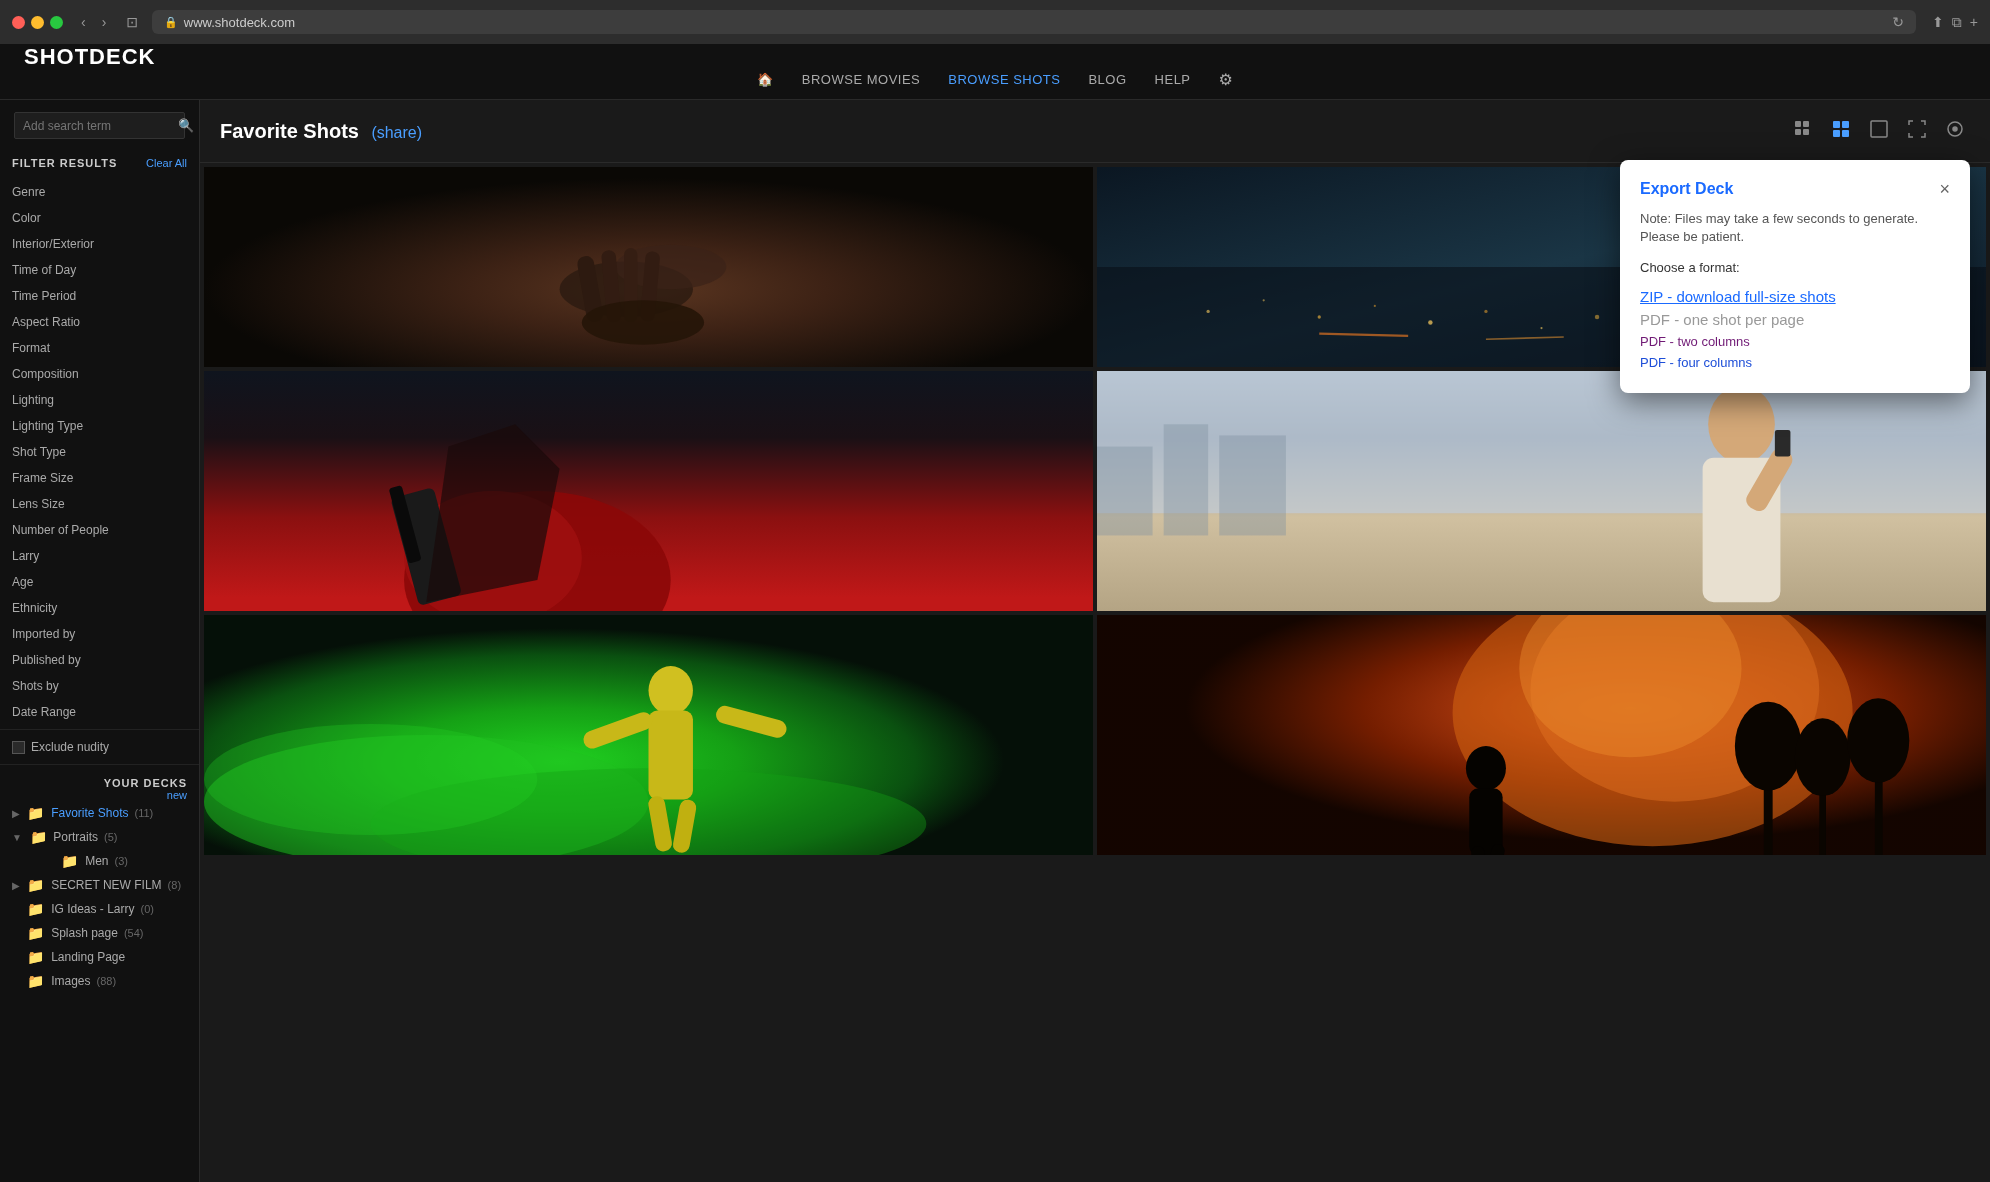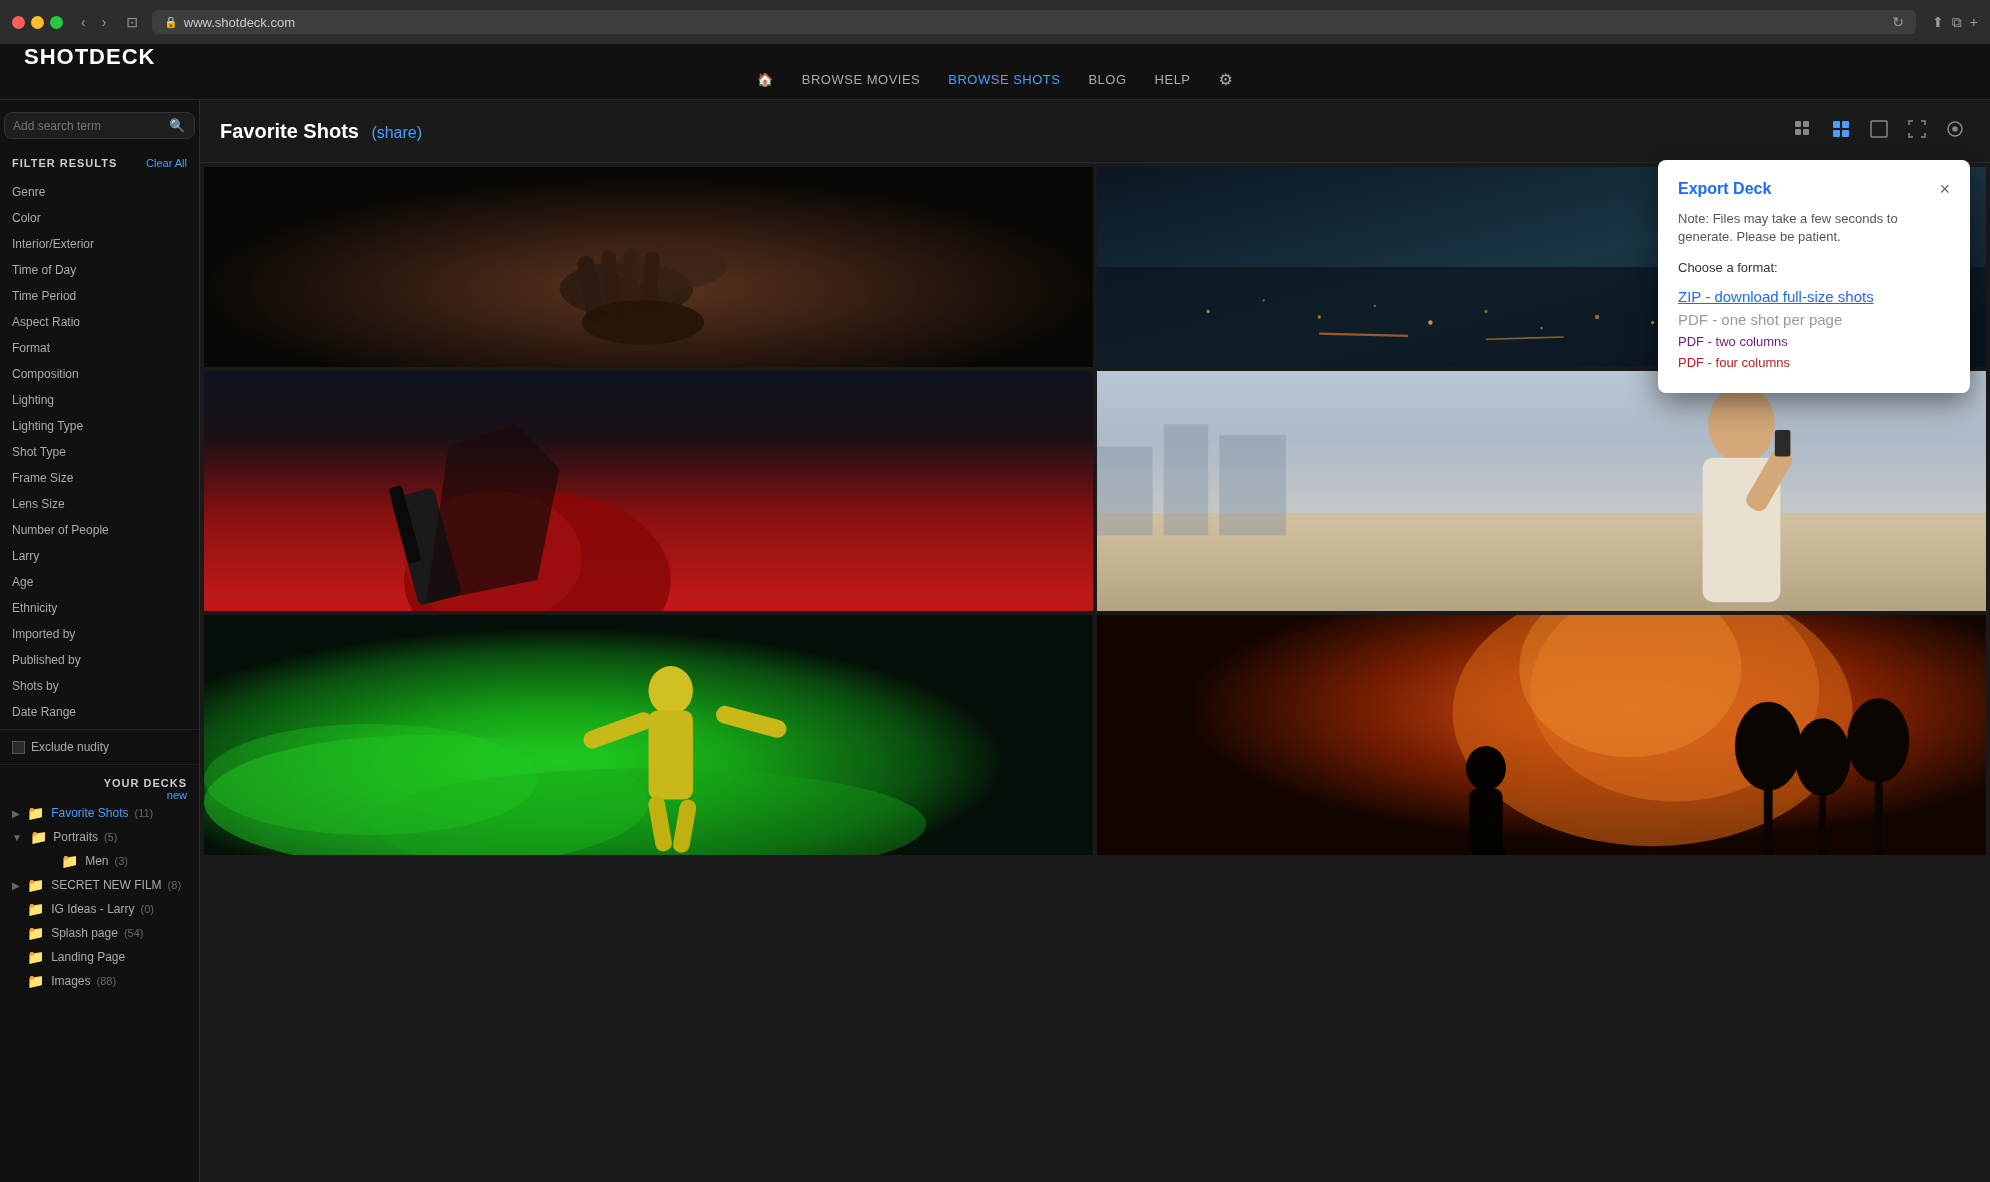--- a/index.html
+++ b/index.html
@@ -79,24 +79,24 @@
       overflow-y: auto;
       padding: 12px 0;
     }
     .sidebar::-webkit-scrollbar { width: 4px; }
     .sidebar::-webkit-scrollbar-track { background: #111; }
     .sidebar::-webkit-scrollbar-thumb { background: #333; }
 
     .search-box {
       display: flex;
       align-items: center;
-      margin: 0 4px 12px;
+      margin: 0 14px 12px;
       background: #1e1e1e;
       border: 1px solid #333;
-      border-radius: 8px;
+      border-radius: 2px;
       padding: 5px 8px;
     }
     .search-input {
       background: none;
       border: none;
       color: #ccc;
       font-size: 12px;
       flex: 1;
       outline: none;
     }
@@ -242,21 +242,21 @@
     .img-fire {
       background: linear-gradient(160deg, #150a00 0%, #3d1500 20%, #8b2800 40%, #d05010 60%, #e07020 70%, #c04010 85%, #080808 100%);
       height: 240px;
     }
 
     
     .export-popup {
       position: absolute;
       top: 60px;
       right: 20px;
-      width: 312px;
+      width: 350px;
       background: #fff;
       border-radius: 8px;
       box-shadow: 0 8px 30px rgba(0,0,0,0.5);
       z-index: 100;
       padding: 20px;
       color: #333;
     }
     .export-header {
       display: flex;
       align-items: center;
@@ -531,21 +531,21 @@
       <div class="export-popup">
         <div class="export-header">
           <span class="export-title">Export Deck</span>
           <button class="export-close">×</button>
         </div>
         <p class="export-note">Note: Files may take a few seconds to generate. Please be patient.</p>
         <p class="export-choose">Choose a format:</p>
         <a class="export-option link">ZIP - download full-size shots</a>
         <span class="export-option gray">PDF - one shot per page</span>
         <span class="export-option" style="color:#701a75;font-size:13px;padding:3px 0;display:block;cursor:pointer">PDF - two columns</span>
-        <span class="export-option" style="color:#b91c1c;font-size:13px;padding:3px 0;display:block;cursor:pointer">PDF - four columns</span>
+        <span class="export-option" style="color:#1d4ed8;font-size:13px;padding:3px 0;display:block;cursor:pointer">PDF - four columns</span>
       </div>
 
       <div class="mosaic-grid">
 
         <div class="shot-card">
           <div class="shot-visual img-hands">
             
             <svg width="100%" height="200" viewBox="0 0 800 200" xmlns="http://www.w3.org/2000/svg" preserveAspectRatio="xMidYMid slice">
               <defs>
                 <radialGradient id="handsGrad" cx="50%" cy="60%">

